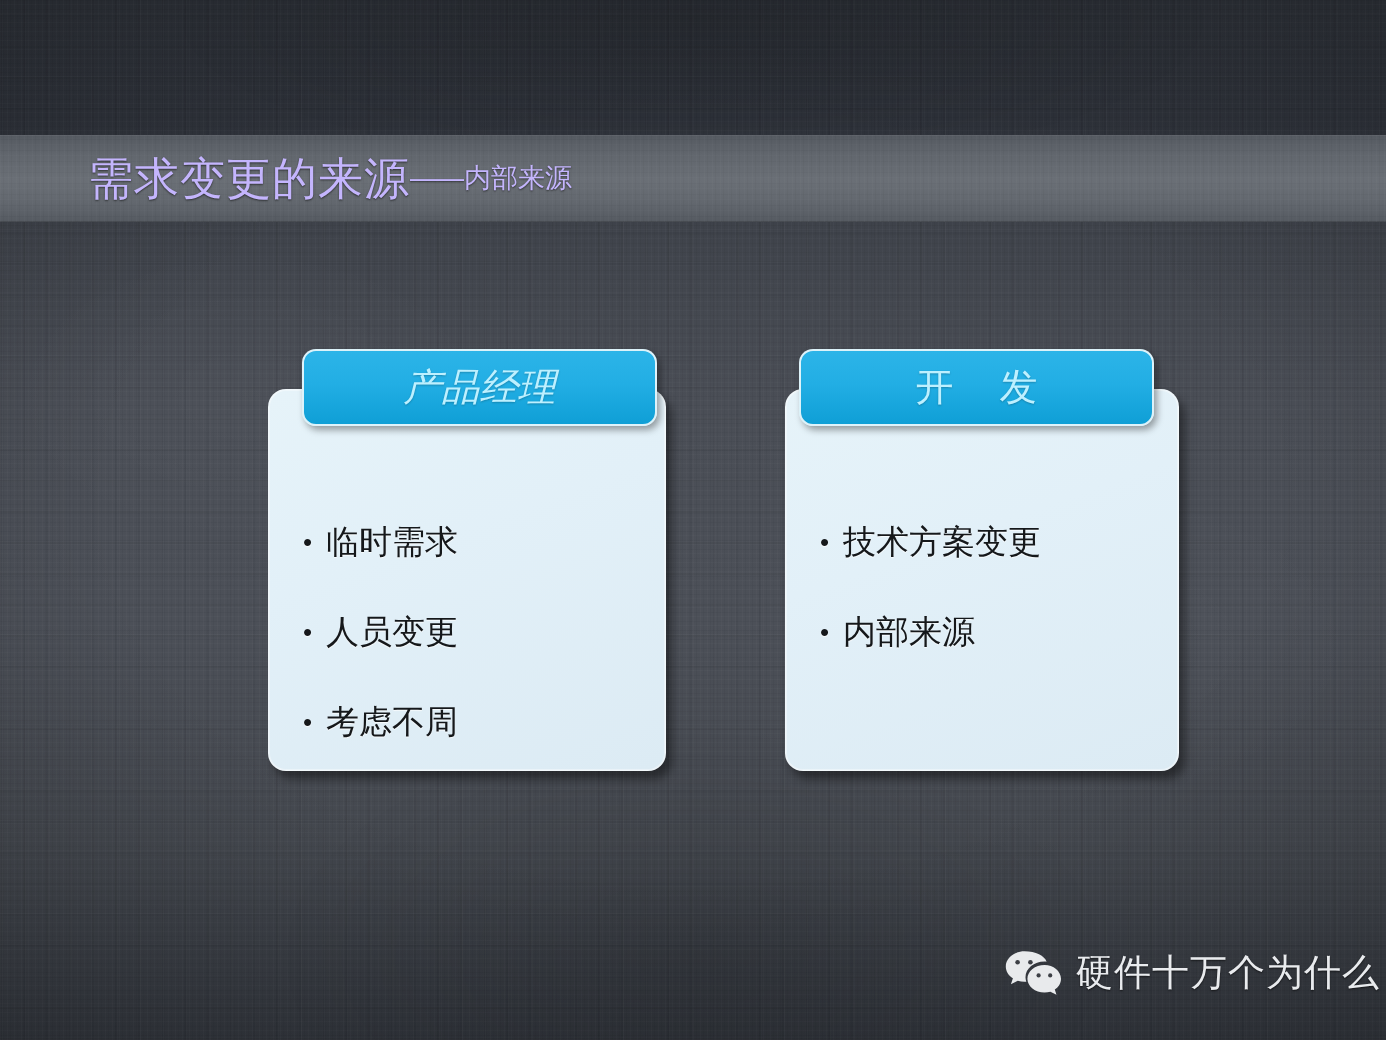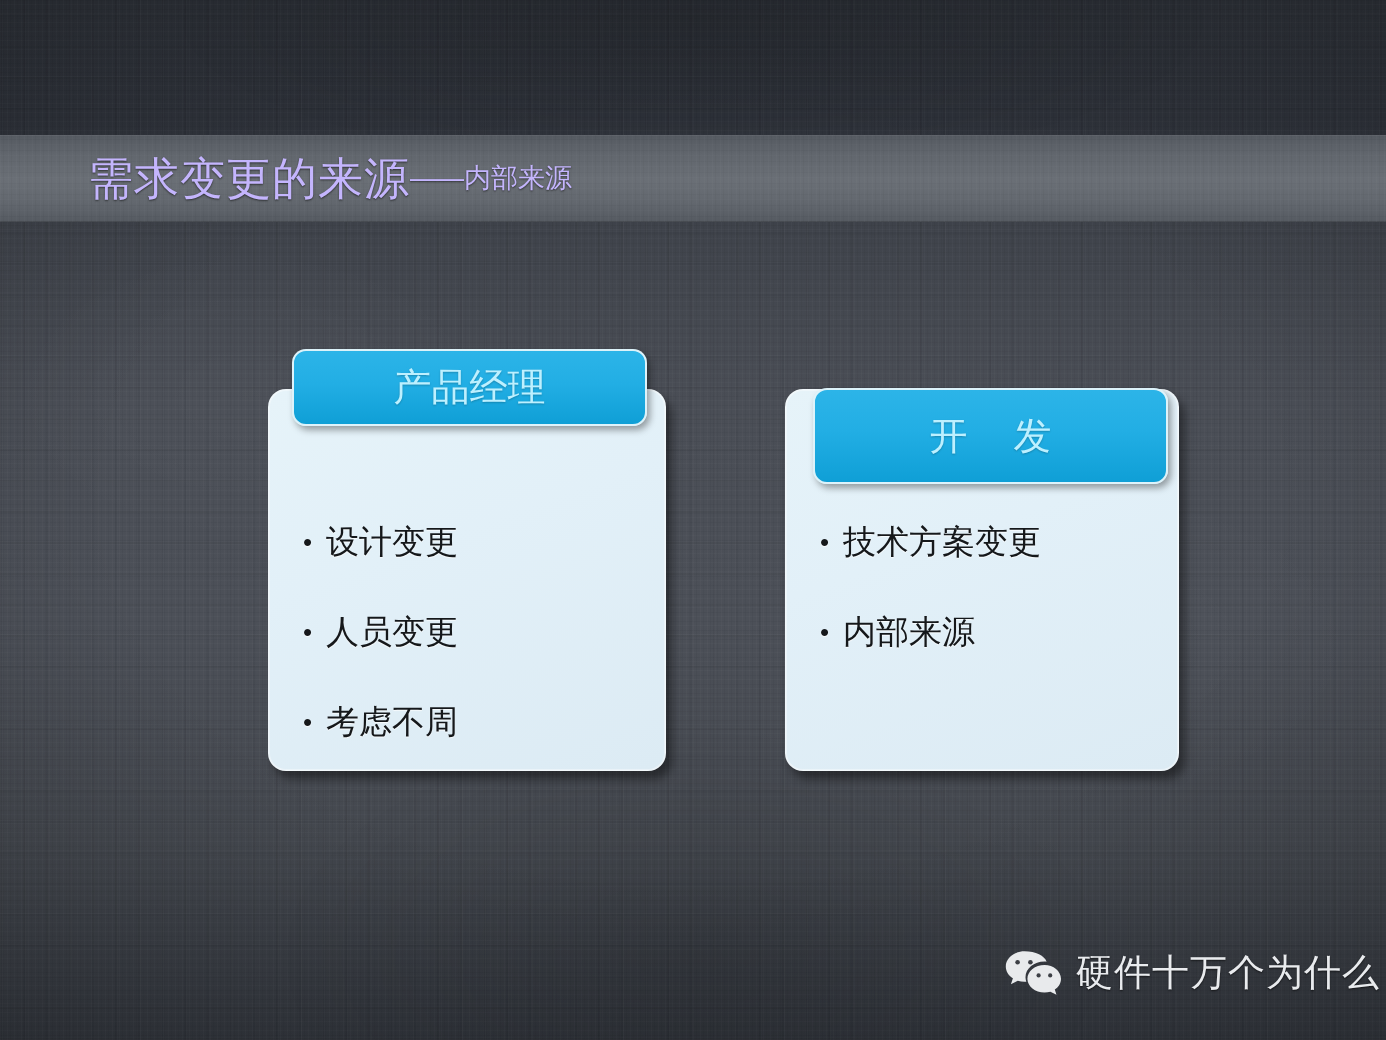--- a/index.html
+++ b/index.html
@@ -187,28 +187,28 @@
     top: 4px;
     color: #15181b;
   }
   .bullet-text {
     padding-left: 7px;
   }
 
   
   #card-left          { left: 268px; top: 349px; width: 398px; height: 422px; }
   #card-left .card-body { width: 398px; height: 382px; }
-  #card-left .card-head { left: 24px; width: 355px; height: 77px; }
+  #card-left .card-head { left: 34px; width: 355px; height: 77px; font-style: italic; }
   #card-left .bullet-list { top: 135px; padding-left: 34px; }
   #card-left .bullet-item { margin-bottom: 57px; }
 
   
   #card-right          { left: 785px; top: 349px; width: 394px; height: 422px; }
   #card-right .card-body { width: 394px; height: 382px; }
-  #card-right .card-head { left: 28px; width: 355px; height: 96px; letter-spacing: 46px; text-indent: 46px; margin-top: 39px; }
+  #card-right .card-head { left: 14px; width: 355px; height: 77px; letter-spacing: 46px; text-indent: 46px; }
   #card-right .bullet-list { top: 135px; padding-left: 34px; }
   #card-right .bullet-item { margin-bottom: 57px; }
 
   
   .watermark {
     position: absolute;
     left: 1004px;
     top: 948px;
     display: flex;
     align-items: center;
@@ -245,21 +245,21 @@
   <div class="title-text">
     <span class="title-main">需求变更的来源</span>
     <span class="title-sub">——内部来源</span>
   </div>
 
   <div class="card" id="card-left">
     <div class="card-body">
       <div class="bullet-list">
         <div class="bullet-item">
           <span class="bullet-dot">•</span>
-          <span class="bullet-text">设计变更</span>
+          <span class="bullet-text">临时需求</span>
         </div>
         <div class="bullet-item">
           <span class="bullet-dot">•</span>
           <span class="bullet-text">人员变更</span>
         </div>
         <div class="bullet-item">
           <span class="bullet-dot">•</span>
           <span class="bullet-text">考虑不周</span>
         </div>
       </div>

